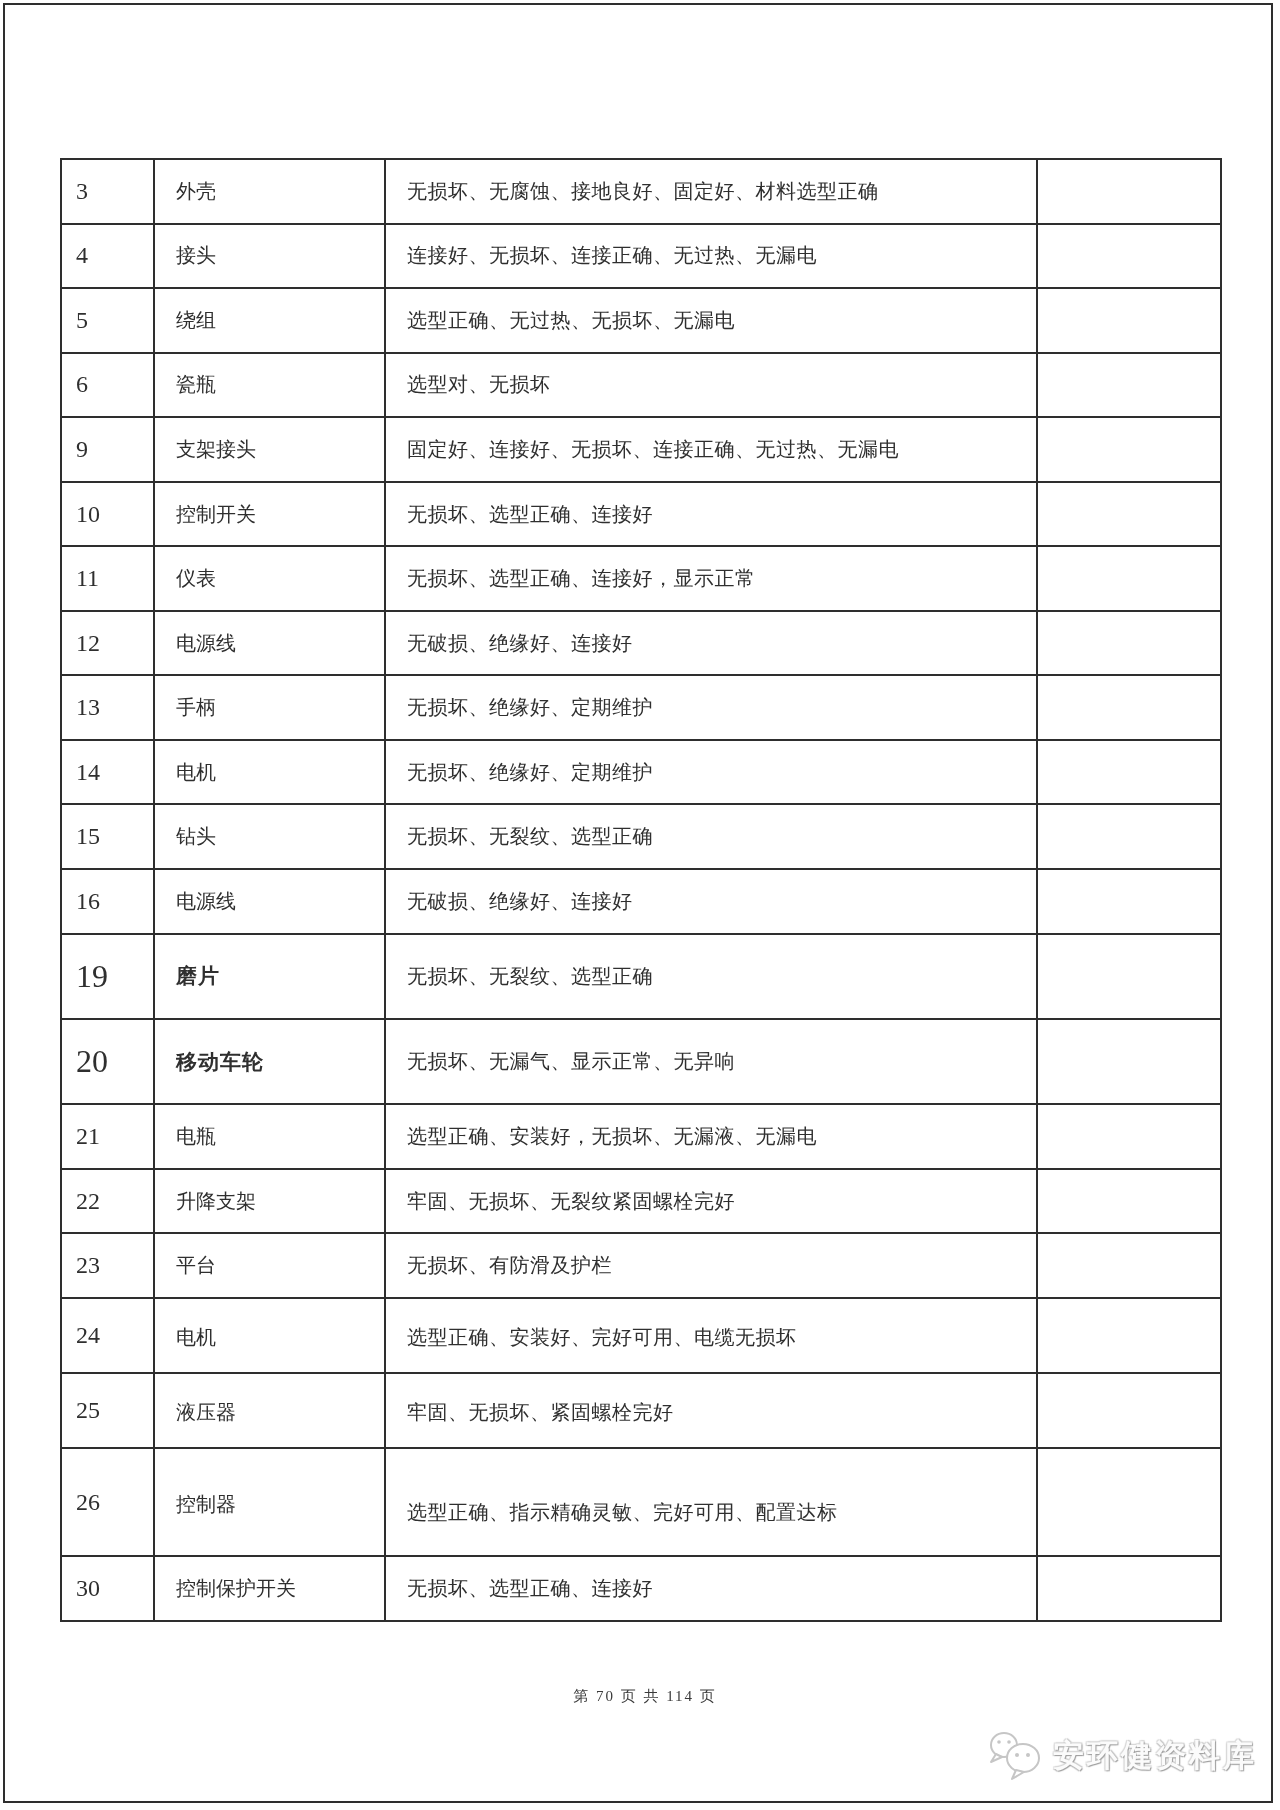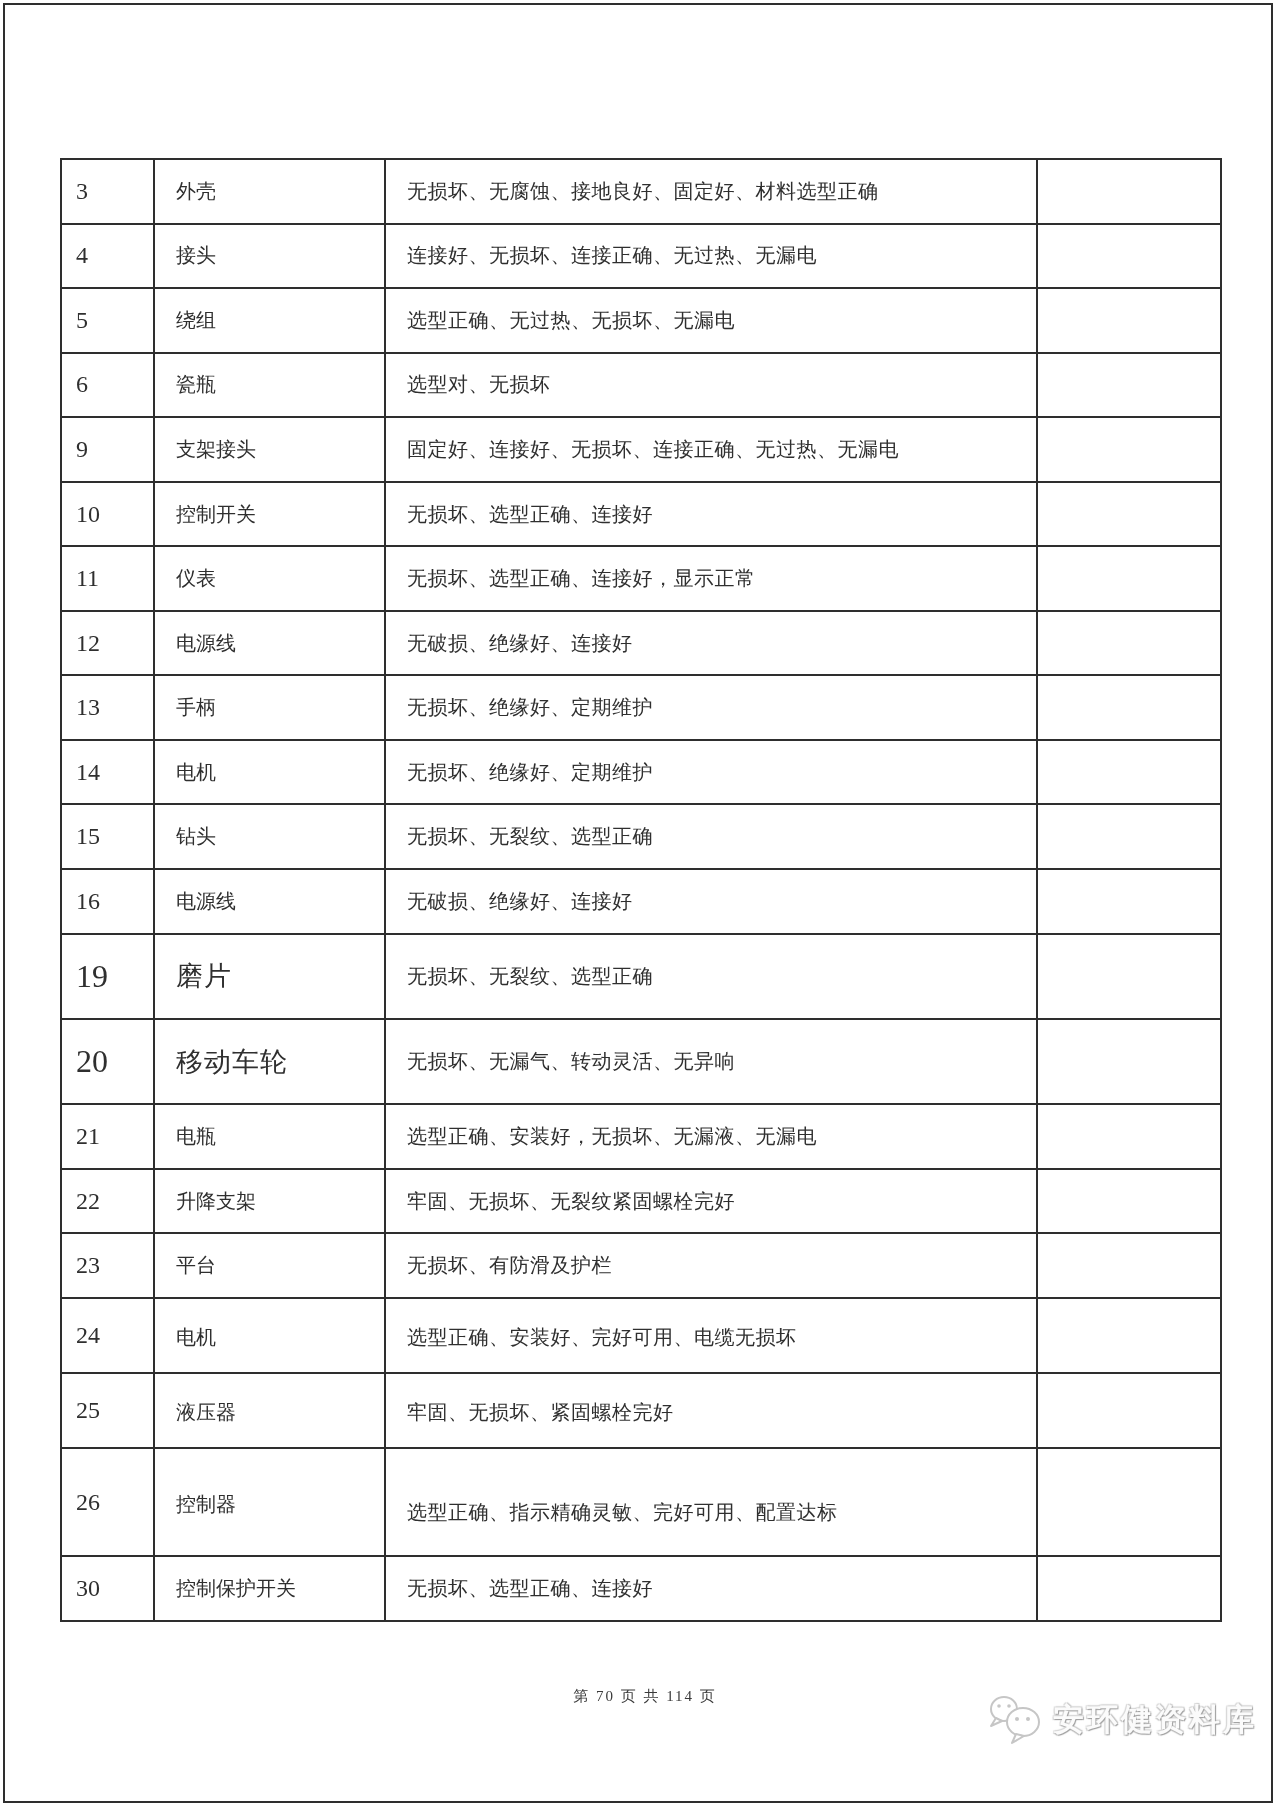--- a/index.html
+++ b/index.html
@@ -17,30 +17,30 @@
   }
   table.checklist td{
     border:2px solid #2e2e2e;vertical-align:middle;overflow:hidden;
     white-space:nowrap;box-sizing:border-box;
   }
   td.c-num{font-size:24px;padding-left:14px;}
   td.c-name{font-size:20px;padding-left:21px;}
   td.c-crit{font-size:20px;padding-left:21px;letter-spacing:0.5px;}
   td.c-res{}
   tr.lg td.c-num{font-size:32px;}
-  tr.lg td.c-name{font-size:27px;font-family:"Liberation Sans","DejaVu Sans",sans-serif;font-weight:400;letter-spacing:1px;}
+  tr.lg td.c-name{font-size:21px;font-family:"Liberation Sans","DejaVu Sans",sans-serif;font-weight:700;letter-spacing:1px;}
   td.v-top{vertical-align:top;padding-top:6px;}
   td.v-low{vertical-align:middle;padding-top:22px;}
   .footer{
     position:absolute;left:0;top:1682px;width:1280px;text-align:center;
     font-size:15px;letter-spacing:2px;color:#3a3a3a;
     font-family:"Liberation Serif","DejaVu Serif",serif;
   }
   .watermark{
-    position:absolute;left:982px;top:1690px;display:flex;align-items:center;gap:8px;
+    position:absolute;left:982px;top:1726px;display:flex;align-items:center;gap:8px;
   }
   .watermark .wm-text{
     font-family:"Liberation Sans","DejaVu Sans",sans-serif;
     font-size:31px;font-weight:700;letter-spacing:3px;color:#fbfbfb;
     text-shadow:1px 1px 1px #9e9e9e,-1px -1px 1px #d9d9d9,1px -1px 1px #cccccc,-1px 1px 1px #cccccc;
     white-space:nowrap;
   }
 </style>
 </head>
 <body>
@@ -129,21 +129,21 @@
       </tr>
       <tr class="lg">
         <td class="c-num">19</td>
         <td class="c-name">磨片</td>
         <td class="c-crit">无损坏、无裂纹、选型正确</td>
         <td class="c-res"></td>
       </tr>
       <tr class="lg">
         <td class="c-num">20</td>
         <td class="c-name">移动车轮</td>
-        <td class="c-crit">无损坏、无漏气、转动灵活、无异响</td>
+        <td class="c-crit">无损坏、无漏气、显示正常、无异响</td>
         <td class="c-res"></td>
       </tr>
       <tr>
         <td class="c-num">21</td>
         <td class="c-name">电瓶</td>
         <td class="c-crit">选型正确、安装好，无损坏、无漏液、无漏电</td>
         <td class="c-res"></td>
       </tr>
       <tr>
         <td class="c-num">22</td>

